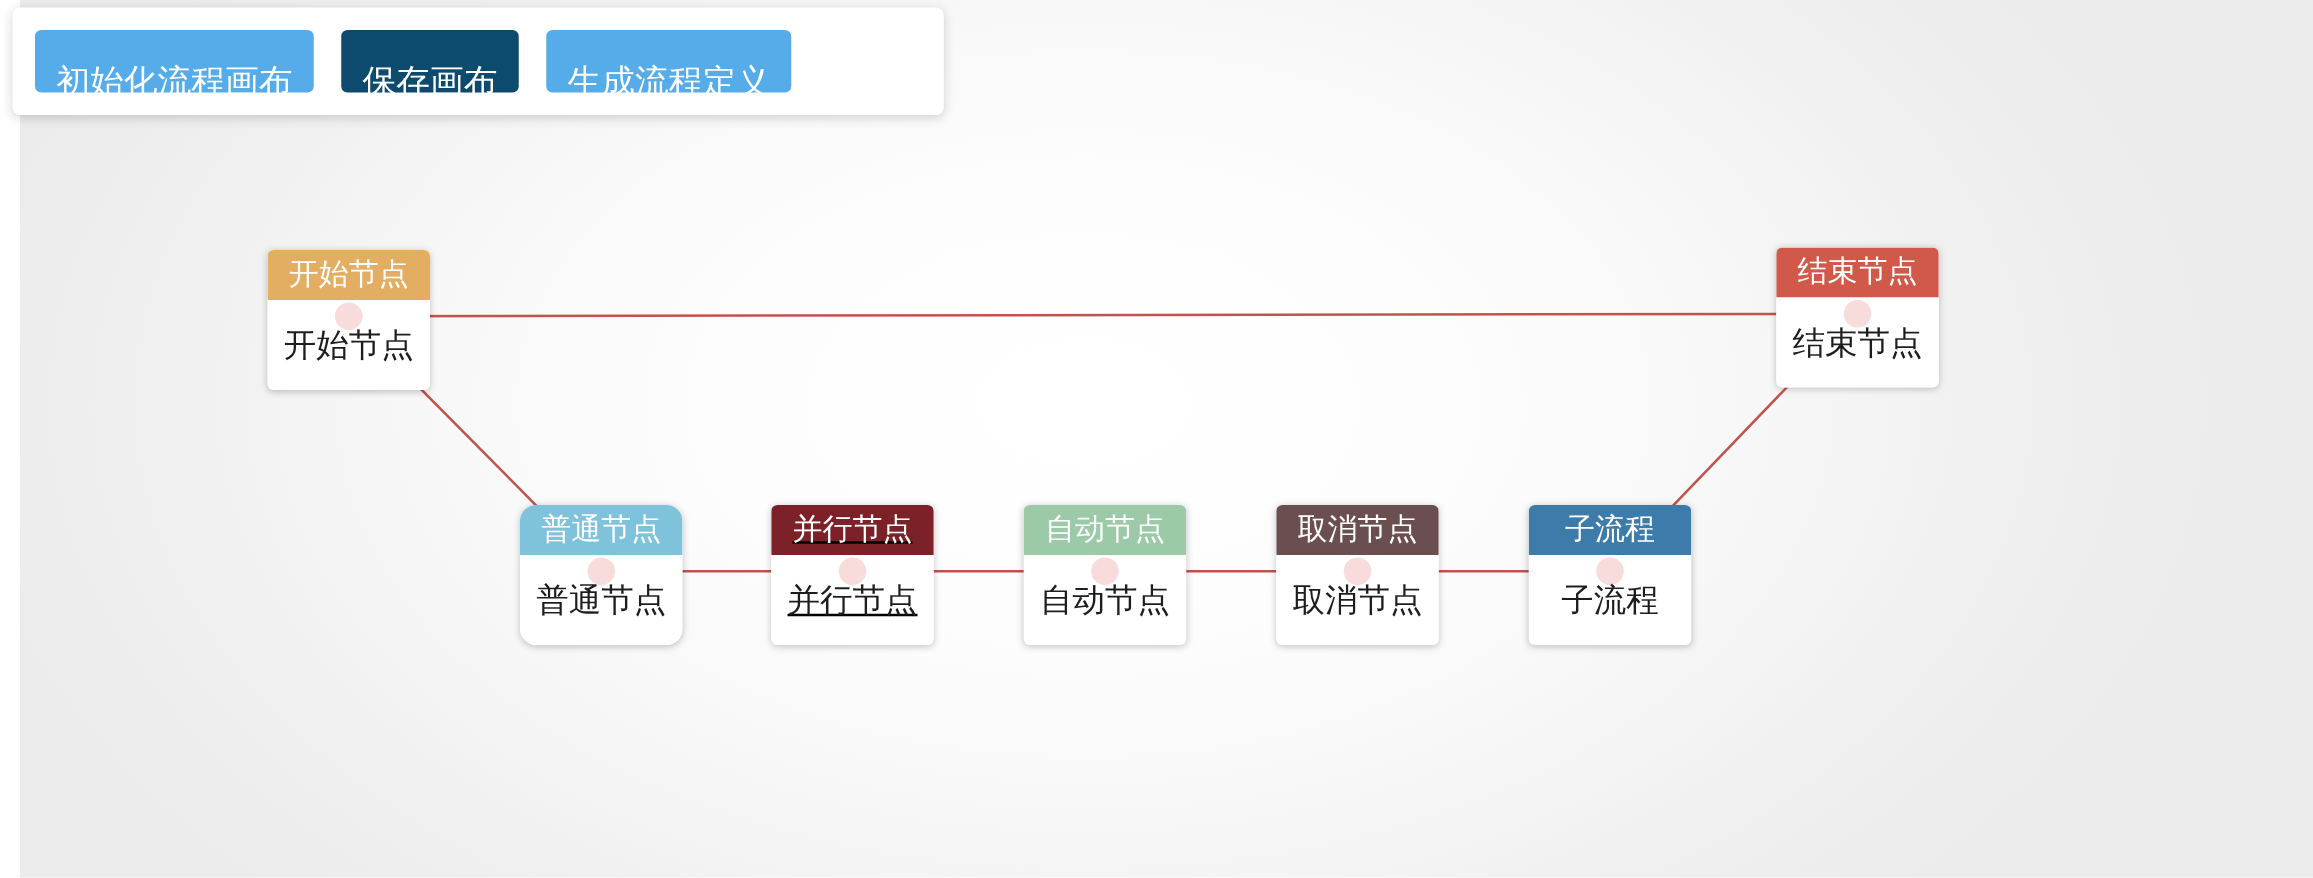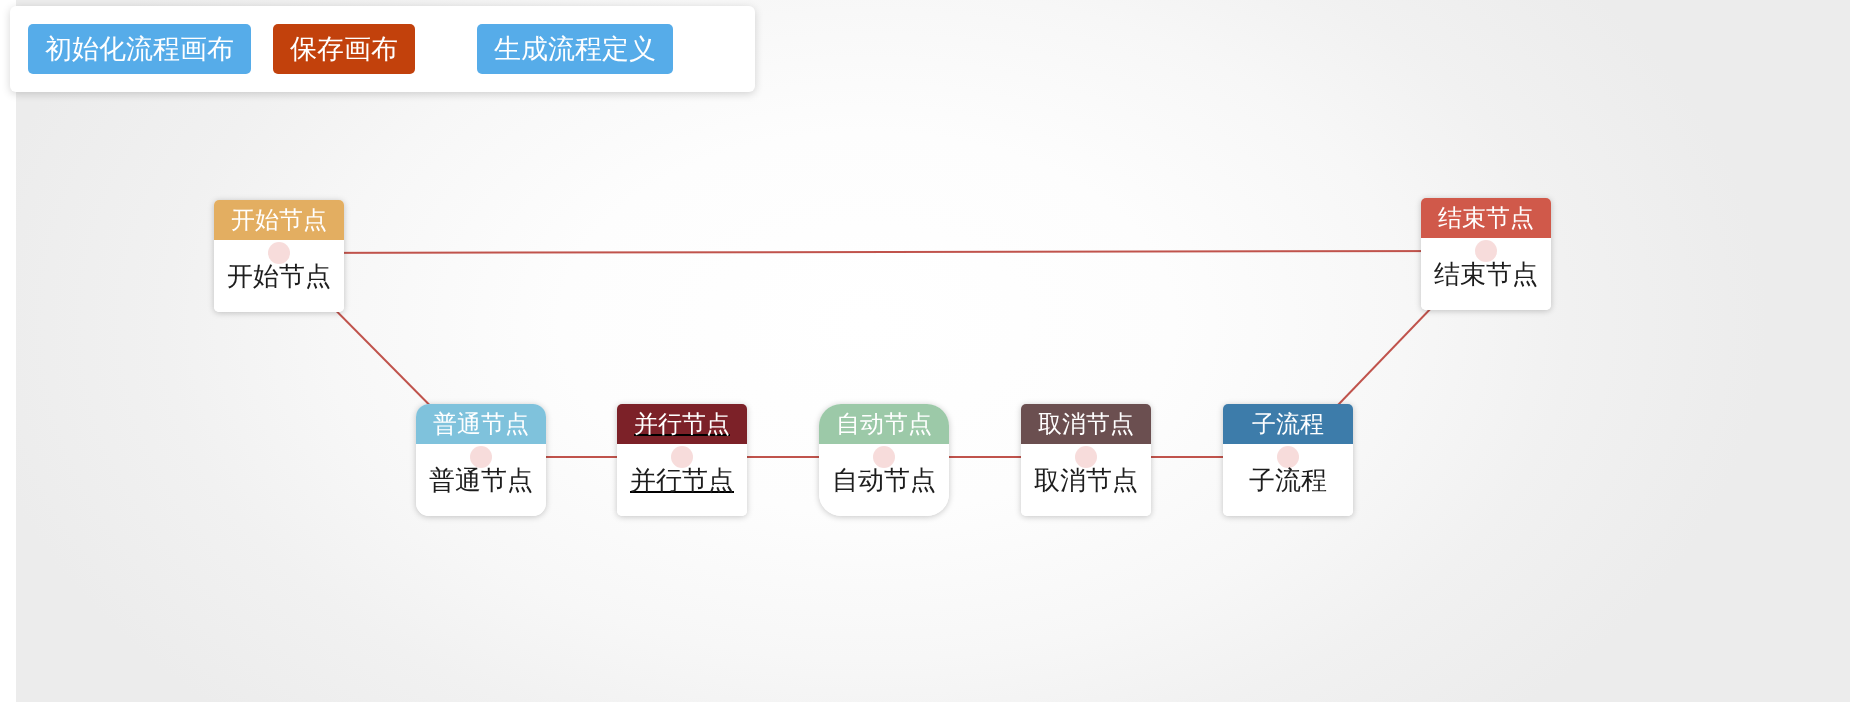--- a/index.html
+++ b/index.html
@@ -60,21 +60,21 @@
     display: inline-block;
     vertical-align: top;
     height: 50px;
     line-height: 50px;
     background: #56ACE9;
     color: #ffffff;
     border: none;
     border-radius: 5px;
     font-family: "Liberation Serif", "DejaVu Serif", serif;
     font-size: 27px;
-    padding: 0 17px;
+    padding: 16px 17px;
     margin-right: 22px;
     cursor: pointer;
     box-sizing: border-box;
   }
 
   
   .node {
     position: absolute;
     background: #ffffff;
     border-radius: 5px;
@@ -148,21 +148,21 @@
           <span>普通节点</span>
         </div>
       </div>
       <div class="node" style="left: 601px; top: 404px; width: 130px; height: 112px; text-decoration: underline;">
         <div class="node-header" style="background: rgb(124, 33, 40);">并行节点</div>
         <div class="node-body">
           <span class="anchor"></span>
           <span>并行节点</span>
         </div>
       </div>
-      <div class="node" style="left: 803px; top: 404px; width: 130px; height: 112px; border-radius: 22px;">
+      <div class="node" style="left: 803px; top: 404px; width: 130px; height: 112px;">
         <div class="node-header" style="background: rgb(156, 201, 168);">自动节点</div>
         <div class="node-body">
           <span class="anchor"></span>
           <span>自动节点</span>
         </div>
       </div>
       <div class="node" style="left: 1005px; top: 404px; width: 130px; height: 112px;">
         <div class="node-header" style="background: rgb(107, 79, 80);">取消节点</div>
         <div class="node-body">
           <span class="anchor"></span>
@@ -180,13 +180,13 @@
         <div class="node-header" style="background: rgb(208, 89, 74);">结束节点</div>
         <div class="node-body">
           <span class="anchor"></span>
           <span>结束节点</span>
         </div>
       </div>
     </div>
 
 </div>
 
-<div id="toolbar"><button class="tb-btn" style="background: rgb(86, 172, 233);">初始化流程画布</button><button class="tb-btn" style="background: #c2410c;">保存画布</button><button class="tb-btn" style="background: rgb(86, 172, 233); margin-left: 40px;">生成流程定义</button></div>
+<div id="toolbar"><button class="tb-btn" style="background: rgb(86, 172, 233);">初始化流程画布</button><button class="tb-btn" style="background: #0c4a6e;">保存画布</button><button class="tb-btn" style="background: rgb(86, 172, 233);">生成流程定义</button></div>
 
 </body></html>

